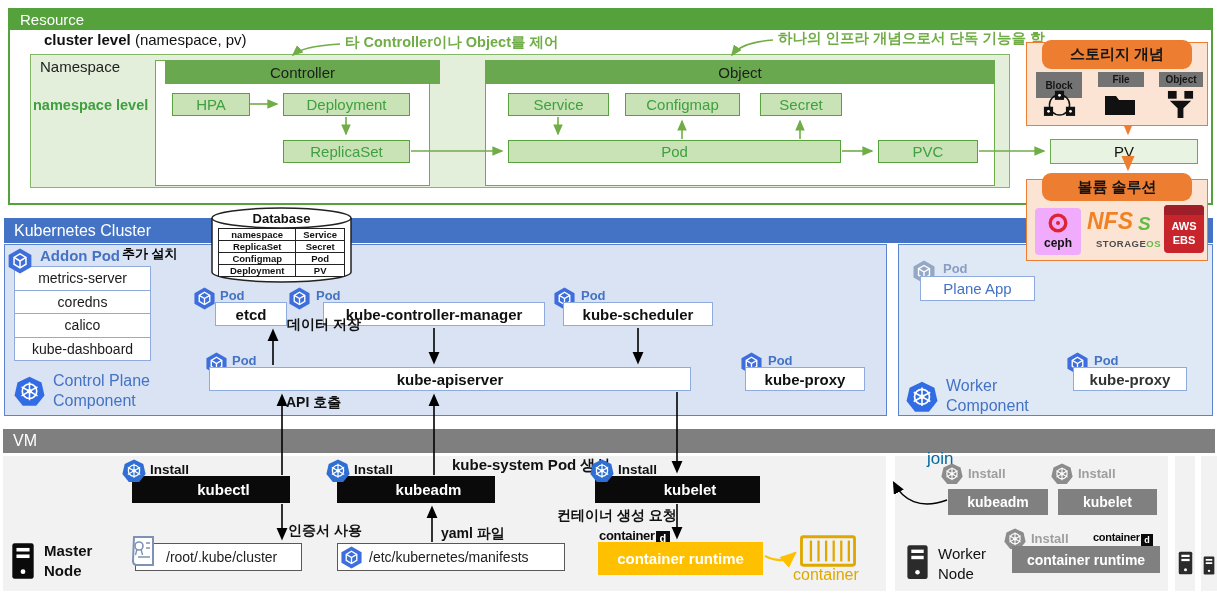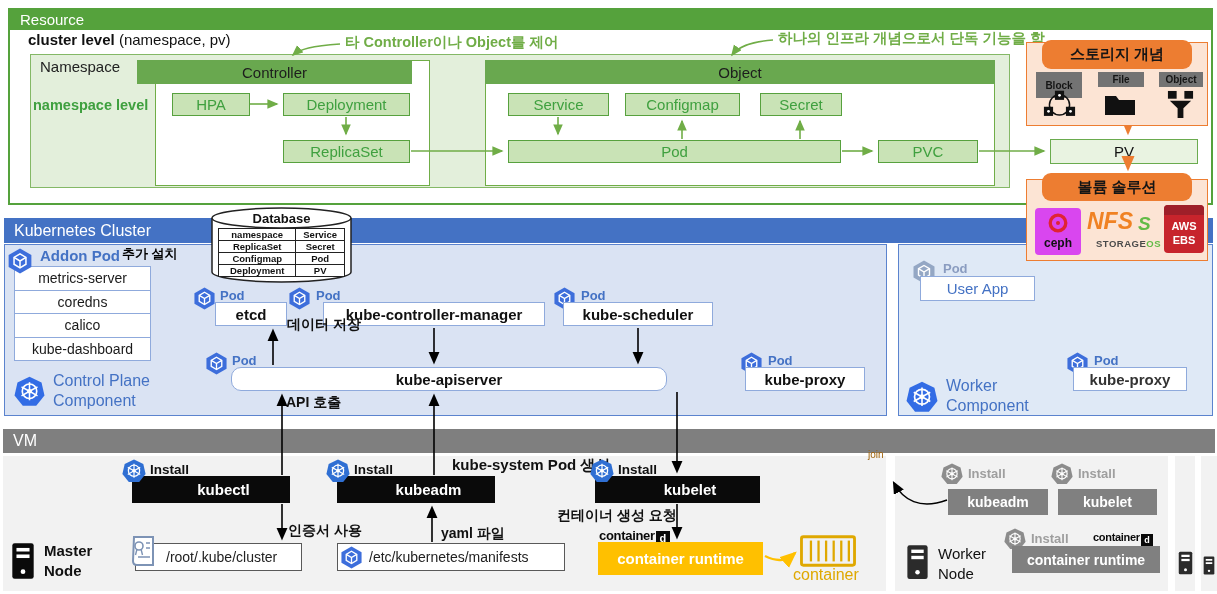--- a/index.html
+++ b/index.html
@@ -118,32 +118,32 @@
         <circle cx="12" cy="12" r="8.5" fill="none" stroke="currentColor" stroke-width="3.6"></circle>
         <circle cx="12" cy="12" r="2.2" fill="currentColor"></circle>
       </symbol>
     </defs>
   </svg>
 
   <div class="abs res-border" style="left:8px;top:8px;width:1205px;height:197px;"></div>
   <div class="abs res-head" style="left:8px;top:8px;width:1205px;height:22px;">
     <span>Resource</span>
   </div>
-  <div class="abs" style="left:28px;top:31px;font-size:15px;">
+  <div class="abs" style="left:44px;top:31px;font-size:15px;">
     <b>cluster level</b>&nbsp;<span>(namespace, pv)</span>
   </div>
   <div class="abs ann" style="left:345px;top:33px;">타 Controller이나 Object를 제어</div>
   <div class="abs ann" style="left:778px;top:29px;">하나의 인프라 개념으로서 단독 기능을 함</div>
 
   <div class="abs ns-panel" style="left:30px;top:54px;width:980px;height:134px;"></div>
   <div class="abs" style="left:40px;top:58px;font-size:15px;color:#222;">Namespace</div>
   <div class="abs" style="left:33px;top:97px;font-size:14.5px;font-weight:bold;color:#3fa03f;">namespace level</div>
 
   <div class="abs grp" style="left:155px;top:60px;width:275px;height:126px;"></div>
-  <div class="abs grp-head flexc" style="left:137px;top:60px;width:275px;height:24px;">Controller</div>
+  <div class="abs grp-head flexc" style="left:165px;top:60px;width:275px;height:24px;">Controller</div>
   <div class="abs gbox flexc" style="left:172px;top:93px;width:78px;height:23px;">HPA</div>
   <div class="abs gbox flexc" style="left:283px;top:93px;width:127px;height:23px;">Deployment</div>
   <div class="abs gbox flexc" style="left:283px;top:140px;width:127px;height:23px;">ReplicaSet</div>
 
   <div class="abs grp" style="left:485px;top:60px;width:510px;height:126px;"></div>
   <div class="abs grp-head flexc" style="left:485px;top:60px;width:510px;height:24px;">Object</div>
   <div class="abs gbox flexc" style="left:508px;top:93px;width:101px;height:23px;">Service</div>
   <div class="abs gbox flexc" style="left:625px;top:93px;width:115px;height:23px;">Configmap</div>
   <div class="abs gbox flexc" style="left:760px;top:93px;width:82px;height:23px;">Secret</div>
   <div class="abs gbox flexc" style="left:508px;top:140px;width:333px;height:23px;">Pod</div>
@@ -161,21 +161,21 @@
     </svg>
   <svg class="icon" style="left:1104px;top:92px;width:32px;height:24px;color:#111;z-index:31;">
       <use href="#sym-folder"></use>
     </svg>
   <svg class="icon" style="left:1166px;top:90px;width:29px;height:29px;color:#111;z-index:31;">
       <use href="#sym-objstore"></use>
     </svg>
 
   <div class="abs or-panel" style="left:1026px;top:179px;width:182px;height:82px;z-index:30;"></div>
   <div class="abs or-head flexc" style="left:1042px;top:173px;width:150px;height:28px;z-index:31;">볼륨 솔루션</div>
-  <div class="abs" style="left:1035px;top:208px;width:46px;height:47px;background:#d946ef;border-radius:4px;z-index:31;">
+  <div class="abs" style="left:1035px;top:208px;width:46px;height:47px;background:#f0abfc;border-radius:4px;z-index:31;">
     <svg style="position:absolute;left:12px;top:4px;width:22px;height:22px;color:#e02333;">
         <use href="#sym-ceph"></use>
       </svg>
     <div style="position:absolute;left:0;top:28px;width:46px;text-align:center;font-weight:bold;font-size:12px;color:#111;">ceph</div>
   </div>
   <div class="abs" style="left:1087px;top:208px;font-weight:900;font-style:italic;font-size:23px;color:#f08223;z-index:31;">NFS</div>
   <div class="abs" style="left:1138px;top:213px;font-weight:900;font-style:italic;font-size:19px;color:#62bb46;z-index:31;">S</div>
   <div class="abs" style="left:1096px;top:238px;font-weight:bold;font-size:9.5px;letter-spacing:0.5px;z-index:31;">
     <span style="color:#4a4a4a;">STORAGE</span><span style="color:#62bb46;">OS</span>
   </div>
@@ -248,42 +248,42 @@
   <svg class="icon" style="left:553px;top:287px;width:23px;height:23px;color:#3d6edb;">
       <use href="#sym-pod"></use>
     </svg>
   <div class="abs podlbl" style="left:581px;top:288px;">Pod</div>
   <div class="abs cbox flexc" style="left:563px;top:302px;width:150px;height:24px;">kube-scheduler</div>
 
   <svg class="icon" style="left:205px;top:352px;width:23px;height:23px;color:#3d6edb;">
       <use href="#sym-pod"></use>
     </svg>
   <div class="abs podlbl" style="left:232px;top:353px;">Pod</div>
-  <div class="abs cbox flexc" style="left:231px;top:367px;width:436px;height:24px;border-radius:10px;">kube-apiserver</div>
+  <div class="abs cbox flexc" style="left:209px;top:367px;width:482px;height:24px;">kube-apiserver</div>
 
   <svg class="icon" style="left:740px;top:352px;width:23px;height:23px;color:#3d6edb;">
       <use href="#sym-pod"></use>
     </svg>
   <div class="abs podlbl" style="left:768px;top:353px;">Pod</div>
   <div class="abs cbox flexc" style="left:745px;top:367px;width:120px;height:24px;">kube-proxy</div>
 
   <div class="abs lbl" style="left:287px;top:316px;">데이터 저장</div>
   <div class="abs lbl" style="left:286px;top:394px;">API 호출</div>
 
   <svg class="icon" style="left:14px;top:376px;width:31px;height:31px;color:#326ce5;">
       <use href="#sym-k8s"></use>
     </svg>
   <div class="abs bluetxt" style="left:53px;top:372px;">Control Plane</div>
   <div class="abs bluetxt" style="left:53px;top:392px;">Component</div>
 
   <svg class="icon" style="left:912px;top:260px;width:24px;height:24px;color:#94a7c4;">
       <use href="#sym-pod"></use>
     </svg>
   <div class="abs podlbl-gray" style="left:943px;top:261px;">Pod</div>
-  <div class="abs" style="left:920px;top:276px;width:115px;height:25px;background:#fff;border:1.5px solid #8faadc;color:#4472c4;font-size:15px;display:flex;align-items:center;justify-content:center;">User App</div>
+  <div class="abs" style="left:920px;top:276px;width:115px;height:25px;background:#fff;border:1.5px solid #8faadc;color:#4472c4;font-size:15px;display:flex;align-items:center;justify-content:center;">Plane App</div>
 
   <svg class="icon" style="left:906px;top:381px;width:32px;height:32px;color:#326ce5;">
       <use href="#sym-k8s"></use>
     </svg>
   <div class="abs bluetxt" style="left:946px;top:377px;">Worker</div>
   <div class="abs bluetxt" style="left:946px;top:397px;">Component</div>
 
   <svg class="icon" style="left:1066px;top:352px;width:23px;height:23px;color:#3d6edb;">
       <use href="#sym-pod"></use>
     </svg>
@@ -340,21 +340,21 @@
 
   <div class="abs ctd" style="left:599px;top:528px;">
     <span>container</span><span class="dbox">d</span>
   </div>
   <div class="abs flexc" style="left:598px;top:542px;width:165px;height:33px;background:#ffc000;color:#fff;font-weight:bold;font-size:15px;">container runtime</div>
   <svg class="icon" style="left:799px;top:533px;width:58px;height:36px;color:#dfa800;">
       <use href="#sym-ship"></use>
     </svg>
   <div class="abs" style="left:793px;top:566px;font-size:16px;color:#dfa800;">container</div>
 
-  <div class="abs" style="left:868px;top:449px;font-size:10px;color:#a16207;">join</div>
+  <div class="abs" style="left:927px;top:449px;font-size:17px;color:#0369a1;">join</div>
 
   <svg class="icon" style="left:941px;top:463px;width:22px;height:22px;color:#8c8c8c;">
       <use href="#sym-k8s"></use>
     </svg>
   <div class="abs inst-gray" style="left:968px;top:466px;">Install</div>
   <div class="abs graybox flexc" style="left:948px;top:489px;width:100px;height:26px;">kubeadm</div>
 
   <svg class="icon" style="left:1051px;top:463px;width:22px;height:22px;color:#8c8c8c;">
       <use href="#sym-k8s"></use>
     </svg>

